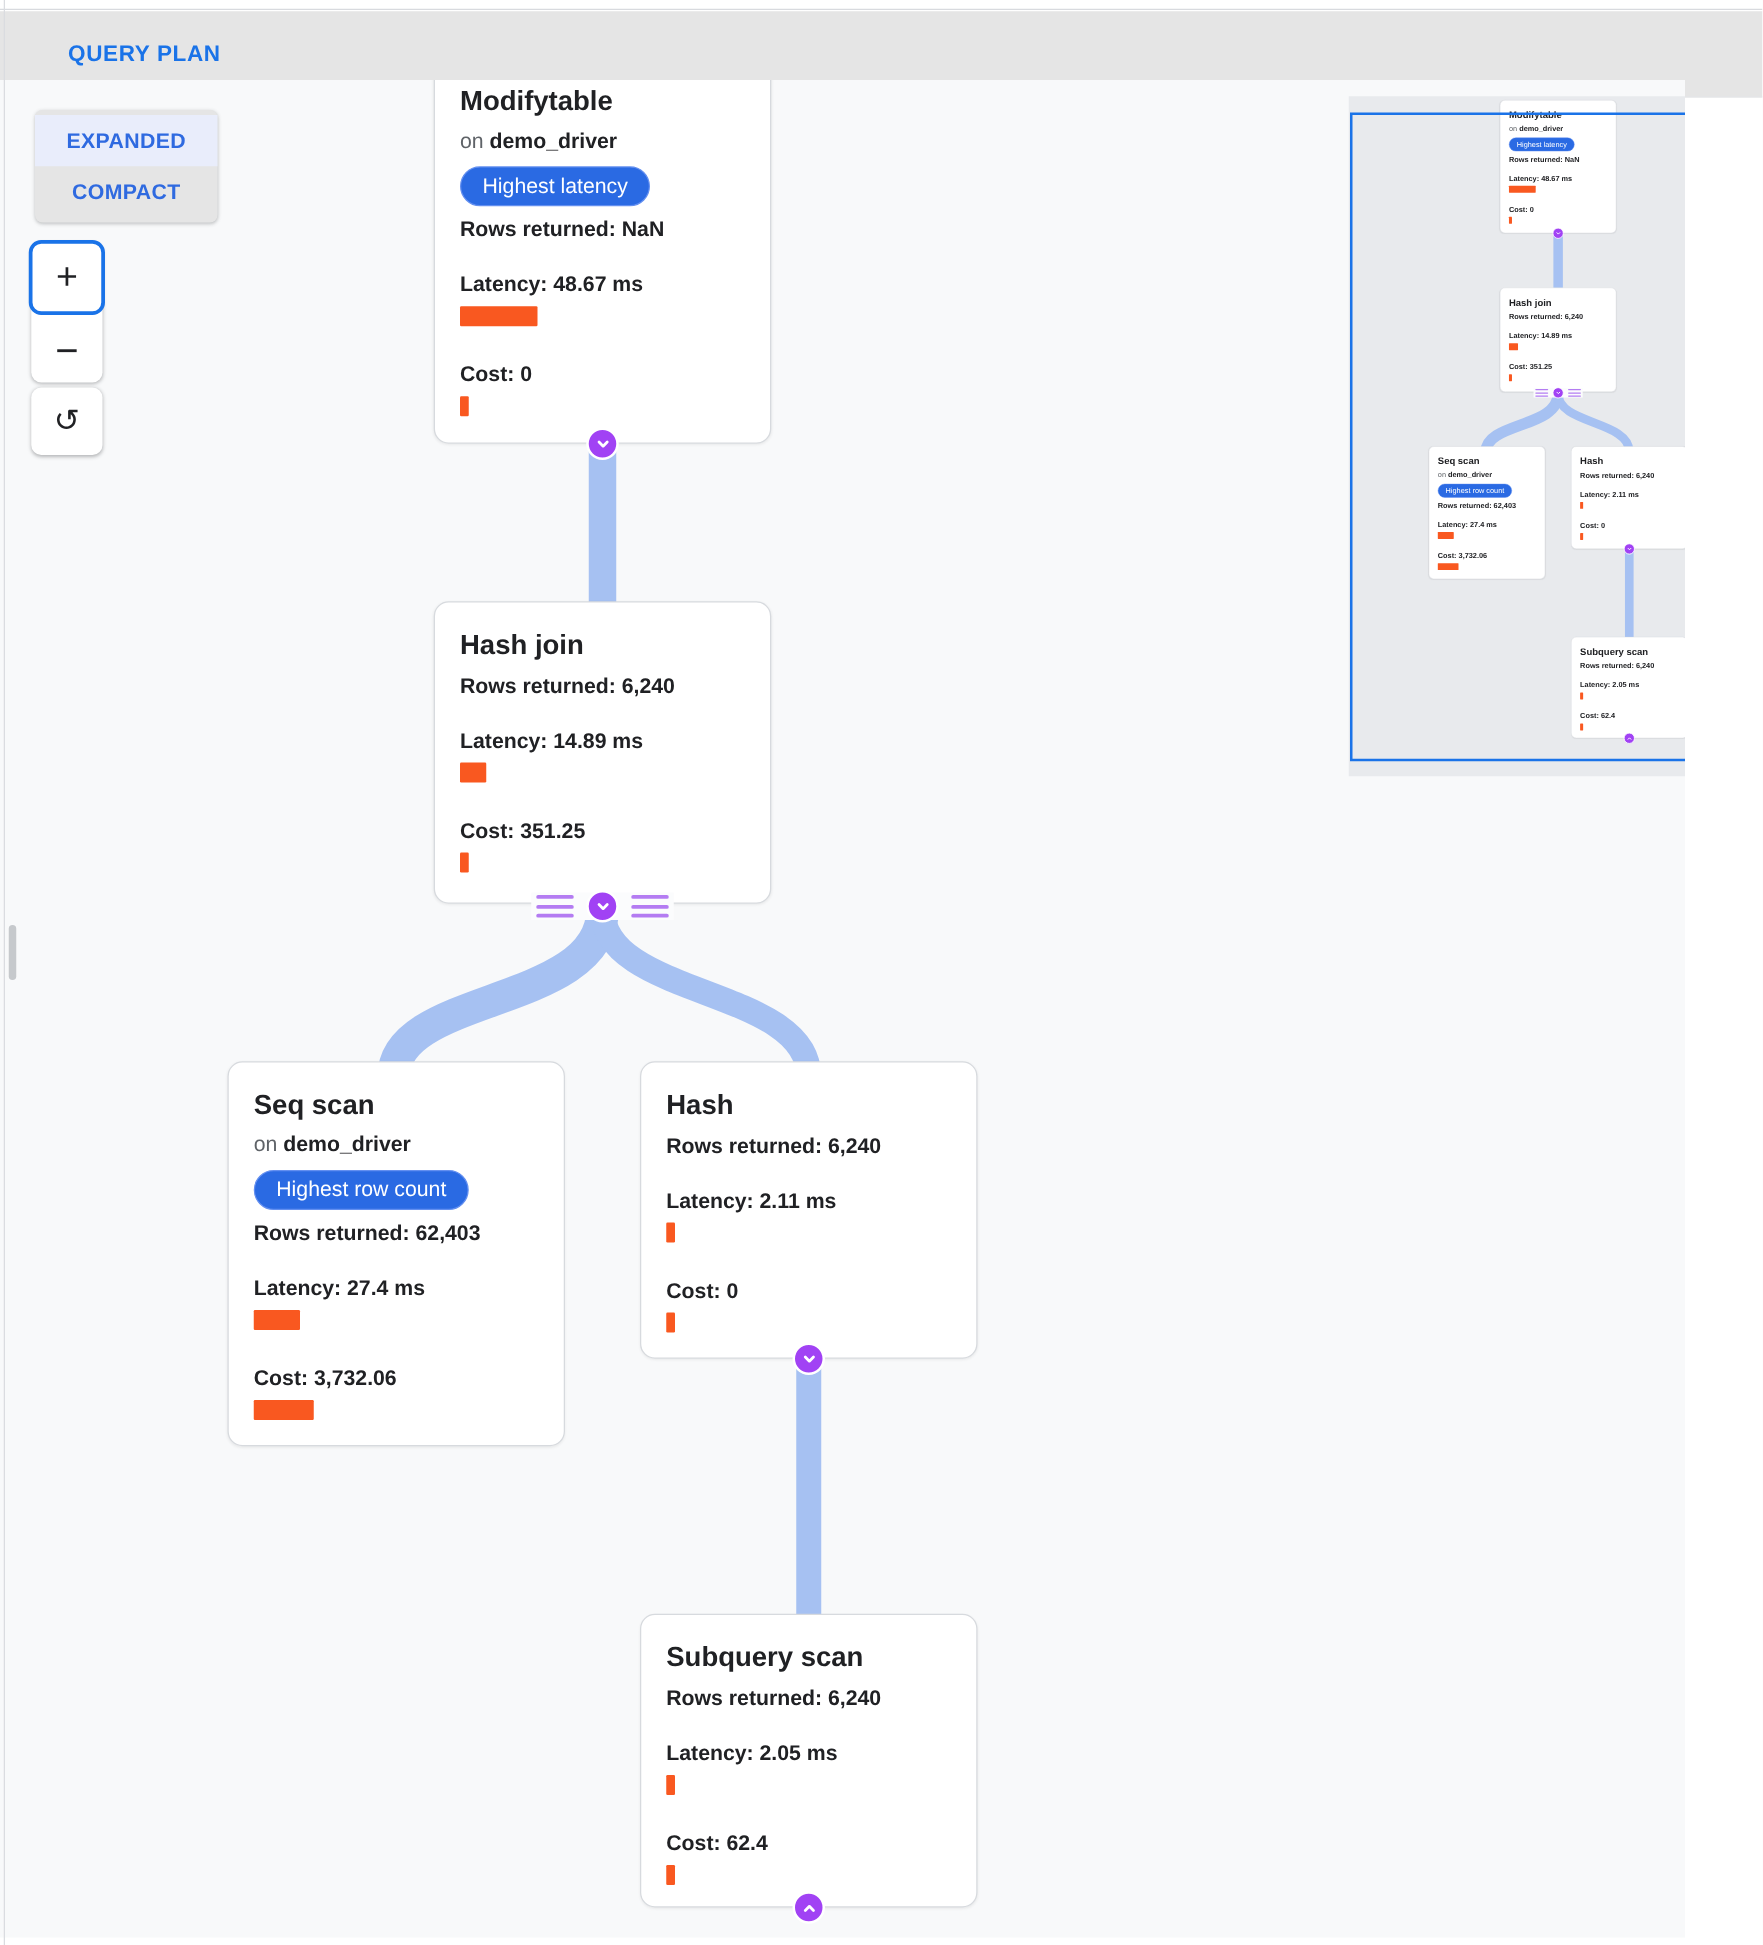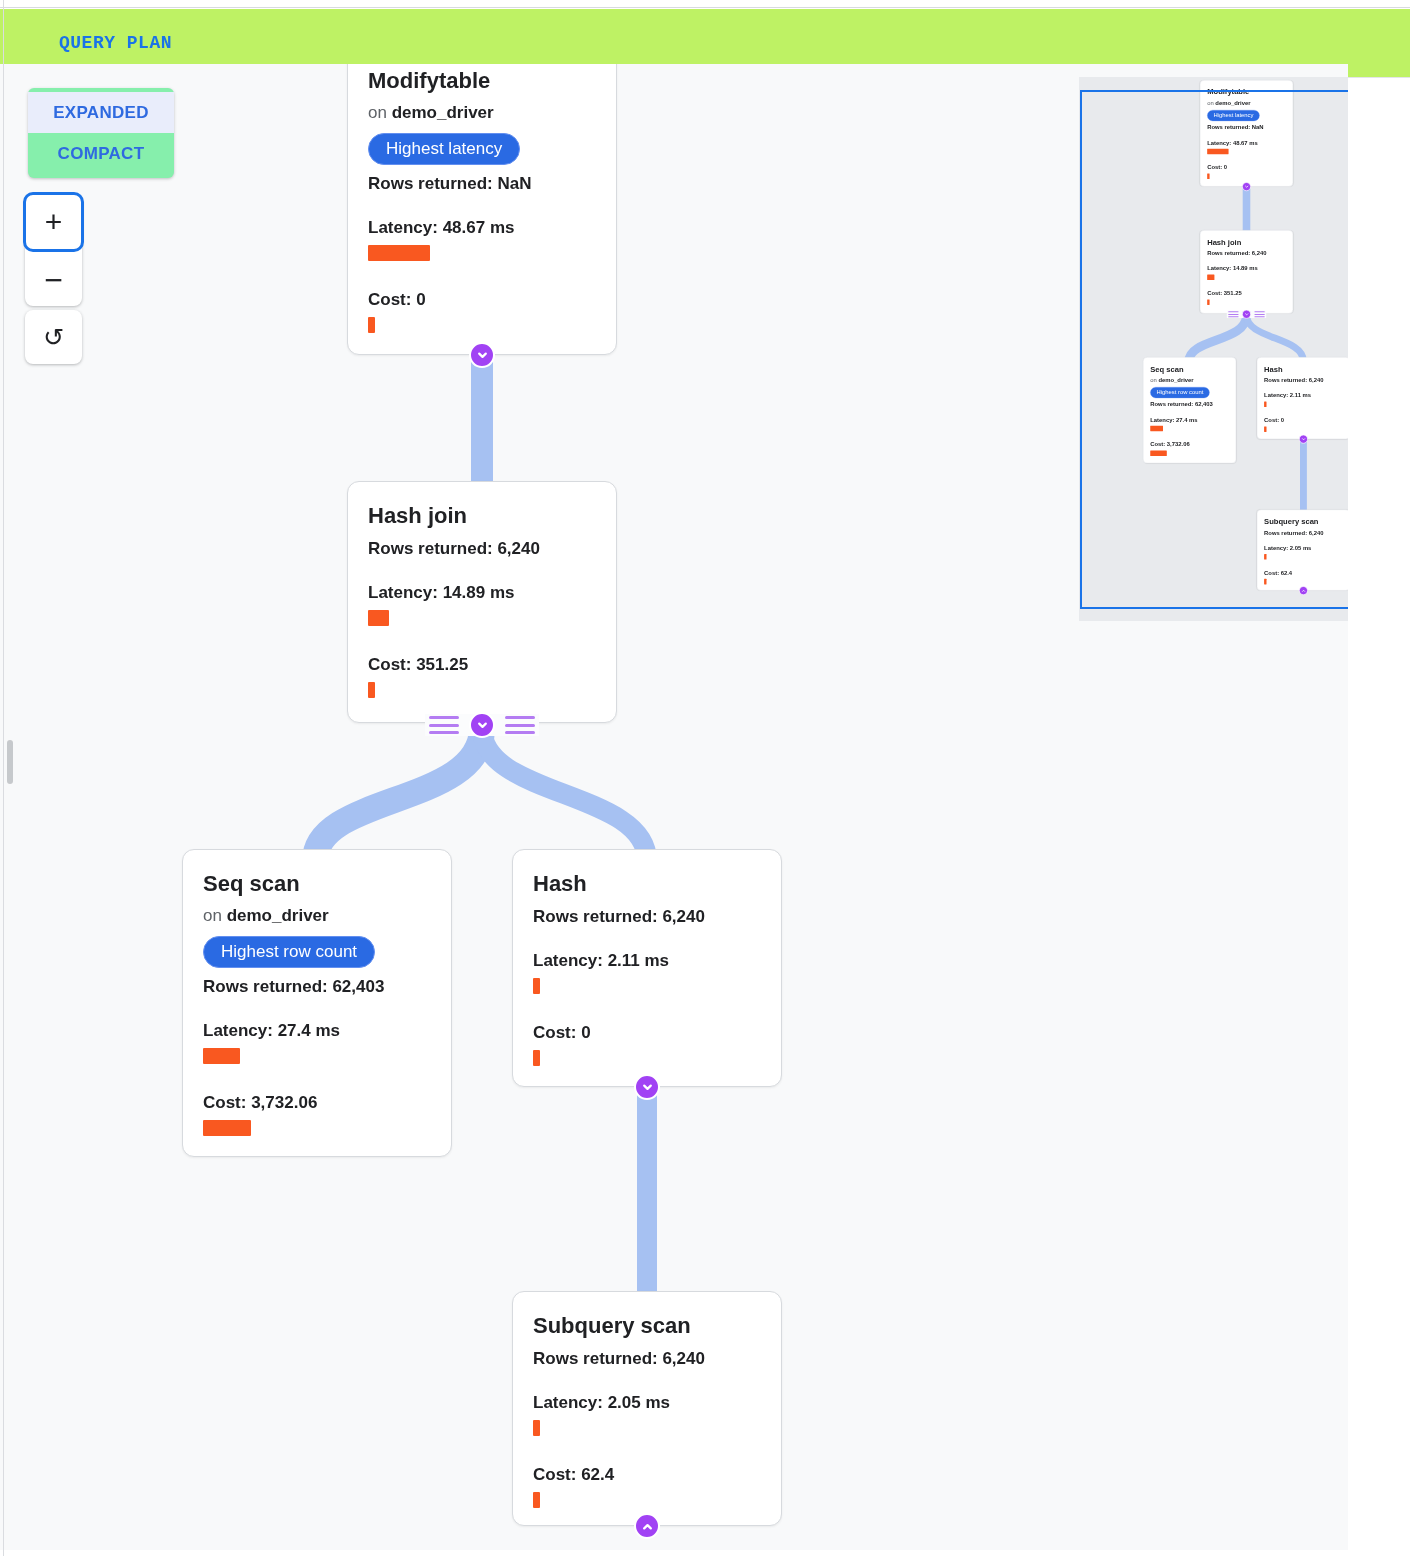--- a/index.html
+++ b/index.html
@@ -3,22 +3,22 @@
 <meta charset="utf-8">
 <style>
   * { margin:0; padding:0; box-sizing:border-box; }
   html,body { width:1410px; height:1556px; overflow:hidden; background:#fff;
     font-family:"Liberation Sans","DejaVu Sans",sans-serif; color:#202124; }
   .page { position:relative; width:1410px; height:1556px; }
 
   
   .top-strip { position:absolute; top:0; left:0; right:0; height:8px; background:#fff;
     border-bottom:1px solid #d8dade; }
-  .tab-bar { position:absolute; top:9px; left:0; right:0; height:69px; background:#bef264;
-    border-bottom:1px solid #e3e5e8; display:flex; padding-left:3px;font-family:Liberation Mono, monospace; }
+  .tab-bar { position:absolute; top:9px; left:0; right:0; height:69px; background:#e5e5e5;
+    border-bottom:1px solid #e3e5e8; display:flex; padding-left:3px; }
   .tab { width:225px; position:relative; display:flex; align-items:center; justify-content:center;
     font-size:18px; font-weight:700; letter-spacing:.5px; color:#5f6368; cursor:pointer; }
   .tab.active { color:#1a73e8; }
   .tab-underline { position:absolute; left:0; right:0; bottom:-1px; height:4px;
     background:#1a73e8; border-radius:3px 3px 0 0; }
 
   .left-border { position:absolute; top:0; bottom:0; left:3px; width:1px; background:#dadce0; z-index:50; }
 
   
   .canvas { position:absolute; top:64px; left:0; width:1348px; height:1486px;
@@ -64,21 +64,21 @@
   .conn-circle svg { display:block; }
   .chev-up svg { transform:rotate(180deg); }
 
   
   .minimap-bg { position:absolute; left:1079px; top:13px; width:331px; height:544px;
     background:#e8eaed; z-index:5; }
   .minimap-frame { position:absolute; left:1080px; top:26px; width:325px; height:519px;
     border:2px solid #1a73e8; z-index:7; cursor:pointer; }
 
   
-  .toggle-card { position:absolute; left:28px; top:24px; width:146px; background:#86efac;
+  .toggle-card { position:absolute; left:28px; top:24px; width:146px; background:#e5e5e5;
     border-radius:6px; box-shadow:0 1px 3px rgba(60,64,67,.3); padding:4px 0; z-index:10; }
   .toggle-item { height:41px; line-height:41px; text-align:center; font-size:17px; font-weight:700;
     letter-spacing:.3px; color:#2f6ae0; cursor:pointer; }
   .toggle-item.selected { background:#e9edfb; }
 
   
   .zoom-card { position:absolute; left:25px; top:130px; width:57px; height:112px; background:#fff;
     border-radius:8px; box-shadow:0 1px 3px rgba(60,64,67,.35); z-index:10; }
   .zoom-in { position:absolute; left:-2px; top:-2px; width:61px; height:60px; background:#fff;
     border:3px solid #1a73e8; border-radius:10px; display:flex; align-items:center; justify-content:center;

